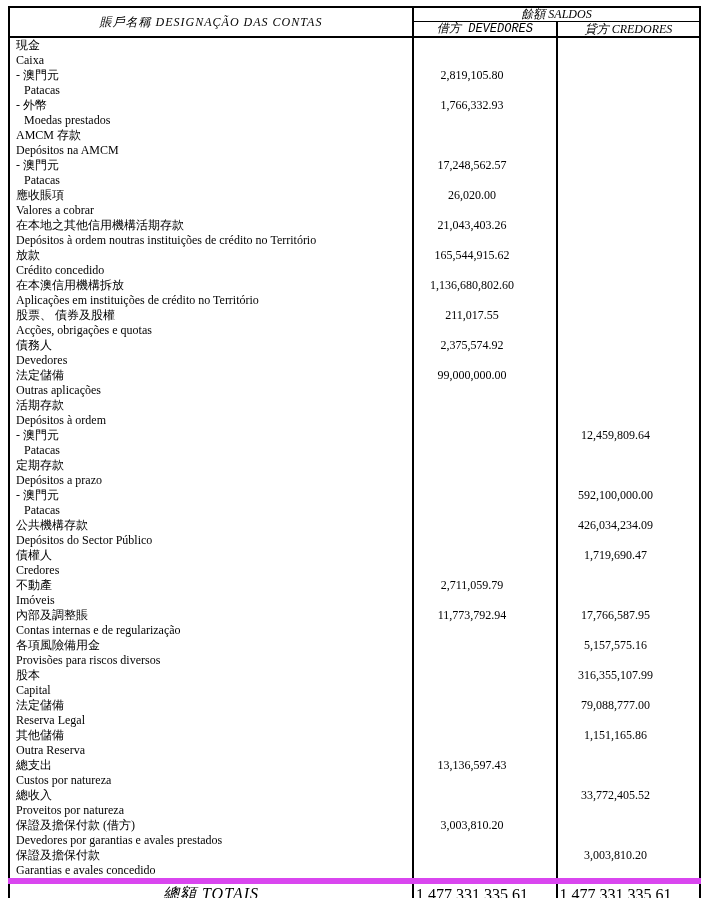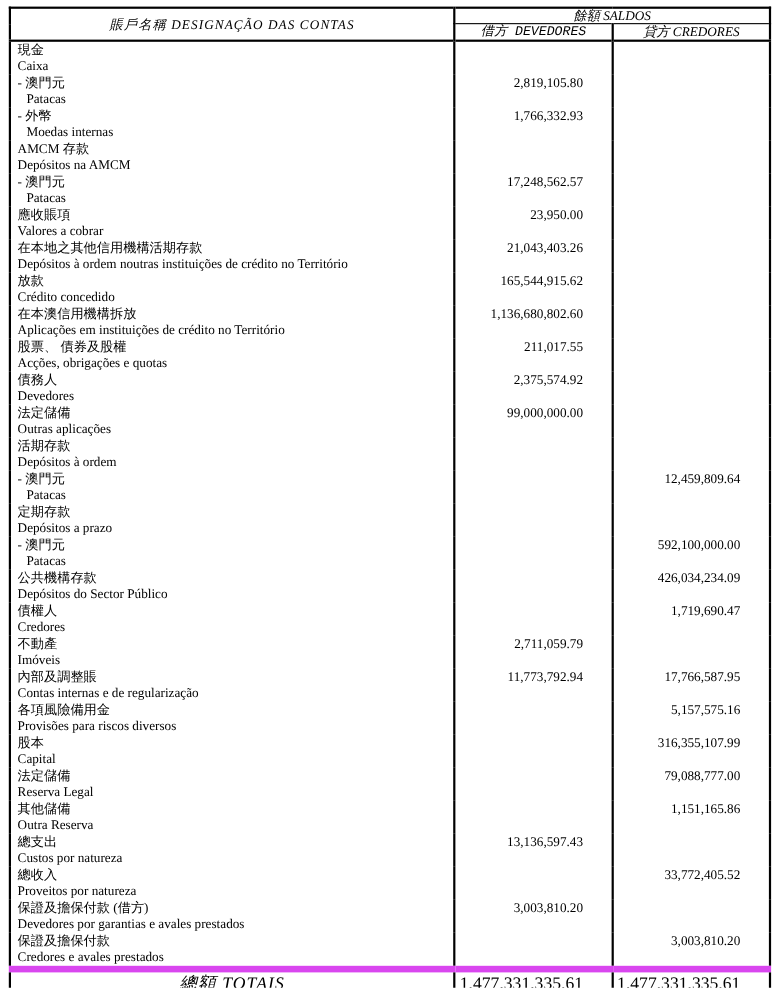--- a/index.html
+++ b/index.html
@@ -78,21 +78,21 @@
     border-right: 2px solid #000000;
   }
   .line {
     height: 15px;
     line-height: 15px;
     white-space: nowrap;
     overflow: hidden;
   }
   .pt-line.indent { padding-left: 8px; }
   td.amt-cell {
-    text-align: right;
+    text-align: center;
     padding-right: 26px;
     line-height: 15px;
     white-space: nowrap;
   }
   td.debit-cell { border-right: 2px solid #000000; }
 
   
   tfoot td {
     border-top: 6px solid #d946ef;
     height: 17px;
@@ -142,21 +142,21 @@
       <div class="line zh-line">- 澳門元</div>
       <div class="line pt-line indent">Patacas</div>
     </td>
     <td class="amt-cell debit-cell">2,819,105.80</td>
     <td class="amt-cell credit-cell"></td>
   </tr>
 
   <tr class="account-row">
     <td class="name-cell">
       <div class="line zh-line">- 外幣</div>
-      <div class="line pt-line indent">Moedas internas</div>
+      <div class="line pt-line indent">Moedas prestados</div>
     </td>
     <td class="amt-cell debit-cell">1,766,332.93</td>
     <td class="amt-cell credit-cell"></td>
   </tr>
 
   <tr class="account-row">
     <td class="name-cell">
       <div class="line zh-line">AMCM 存款</div>
       <div class="line pt-line">Depósitos na AMCM</div>
     </td>
@@ -171,21 +171,21 @@
     </td>
     <td class="amt-cell debit-cell">17,248,562.57</td>
     <td class="amt-cell credit-cell"></td>
   </tr>
 
   <tr class="account-row">
     <td class="name-cell">
       <div class="line zh-line">應收賬項</div>
       <div class="line pt-line">Valores a cobrar</div>
     </td>
-    <td class="amt-cell debit-cell">23,950.00</td>
+    <td class="amt-cell debit-cell">26,020.00</td>
     <td class="amt-cell credit-cell"></td>
   </tr>
 
   <tr class="account-row">
     <td class="name-cell">
       <div class="line zh-line">在本地之其他信用機構活期存款</div>
       <div class="line pt-line">Depósitos à ordem noutras instituições de crédito no Território</div>
     </td>
     <td class="amt-cell debit-cell">21,043,403.26</td>
     <td class="amt-cell credit-cell"></td>
@@ -367,21 +367,21 @@
       <div class="line zh-line">保證及擔保付款 (借方)</div>
       <div class="line pt-line">Devedores por garantias e avales prestados</div>
     </td>
     <td class="amt-cell debit-cell">3,003,810.20</td>
     <td class="amt-cell credit-cell"></td>
   </tr>
 
   <tr class="account-row">
     <td class="name-cell">
       <div class="line zh-line">保證及擔保付款</div>
-      <div class="line pt-line">Credores e avales prestados</div>
+      <div class="line pt-line">Garantias e avales concedido</div>
     </td>
     <td class="amt-cell debit-cell"></td>
     <td class="amt-cell credit-cell">3,003,810.20</td>
   </tr>
 </tbody>
     <tfoot>
       <tr>
         <td class="totals-label">總額 TOTAIS</td>
         <td class="amt-cell debit-cell">1,477,331,335.61</td>
         <td class="amt-cell">1,477,331,335.61</td>

